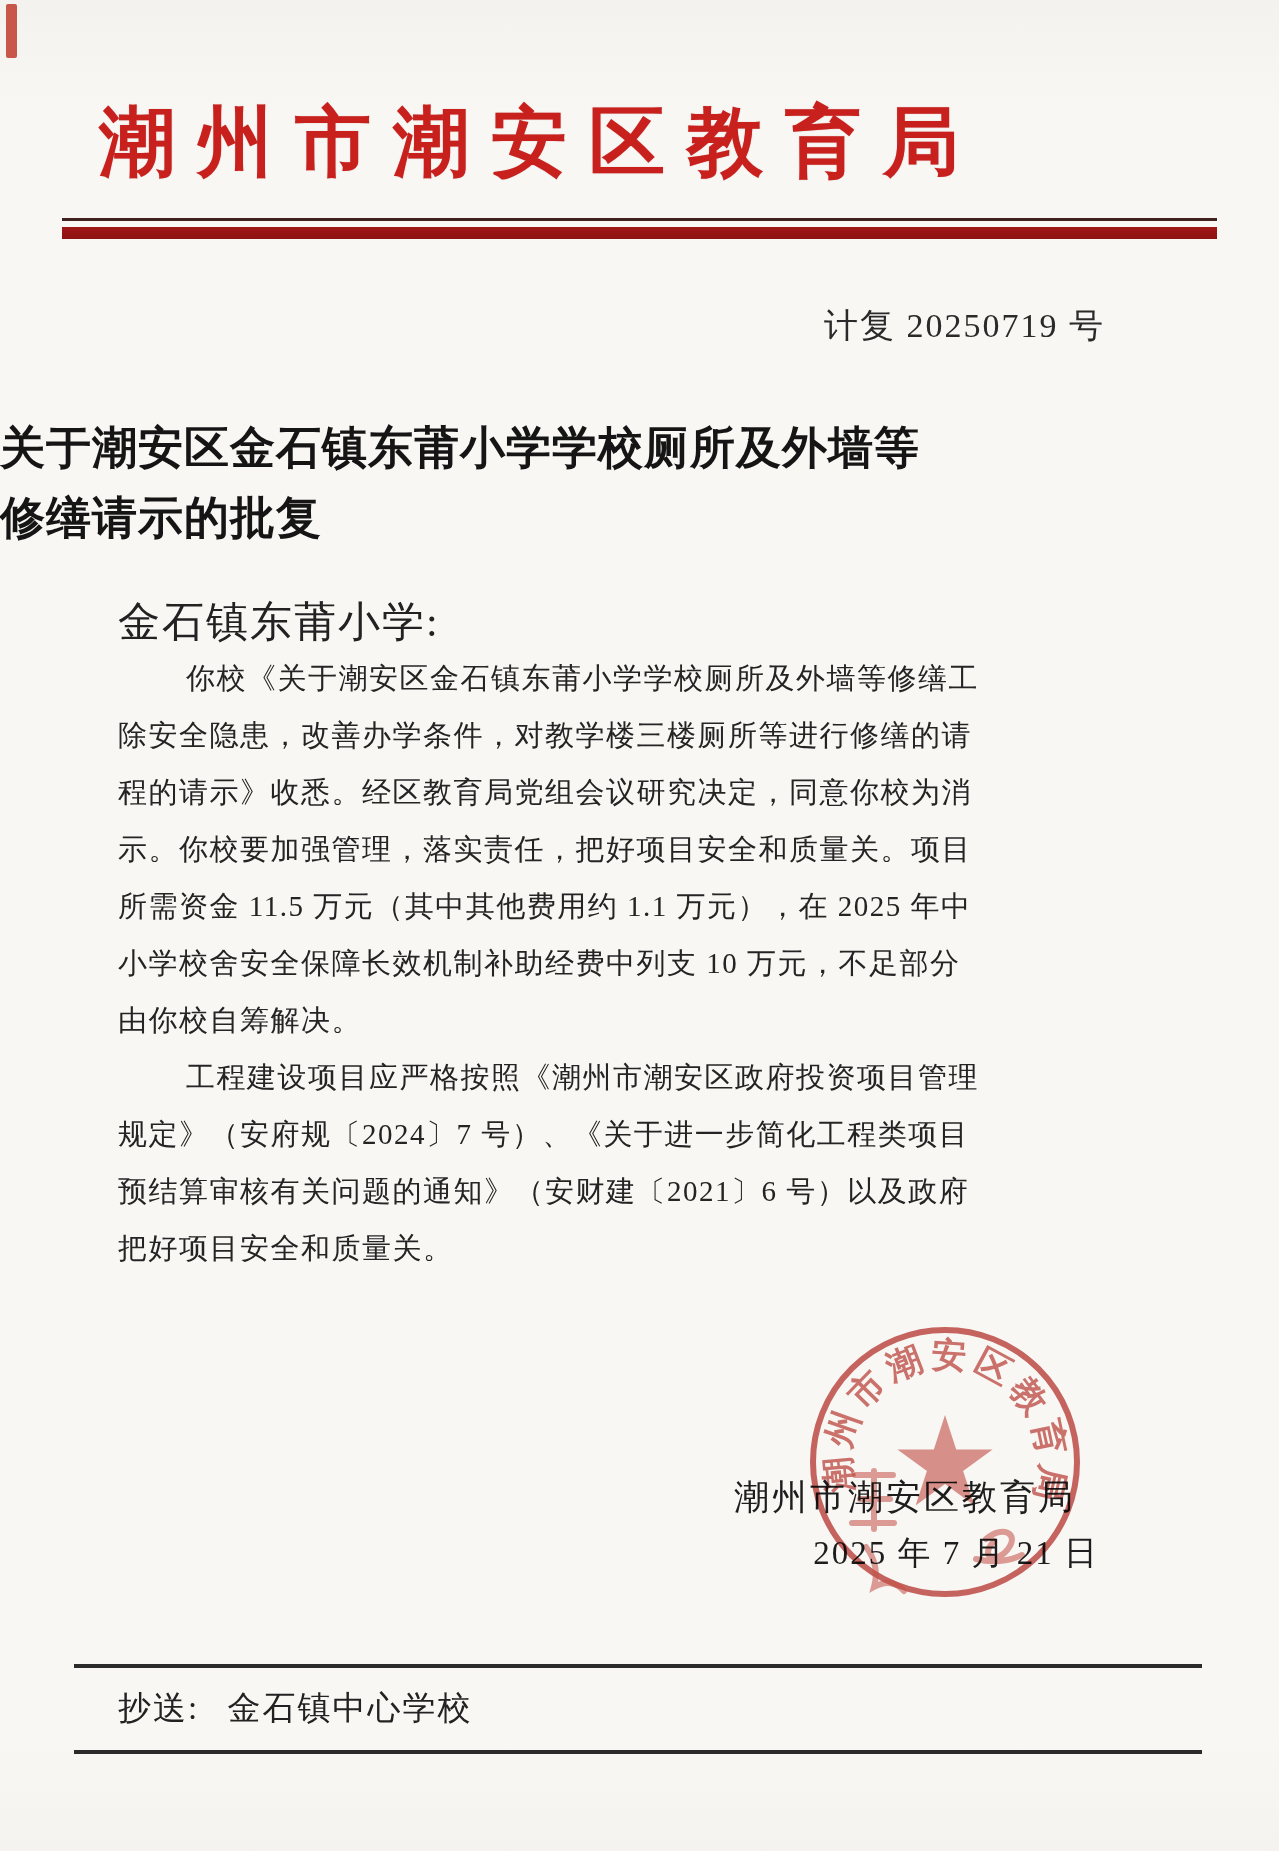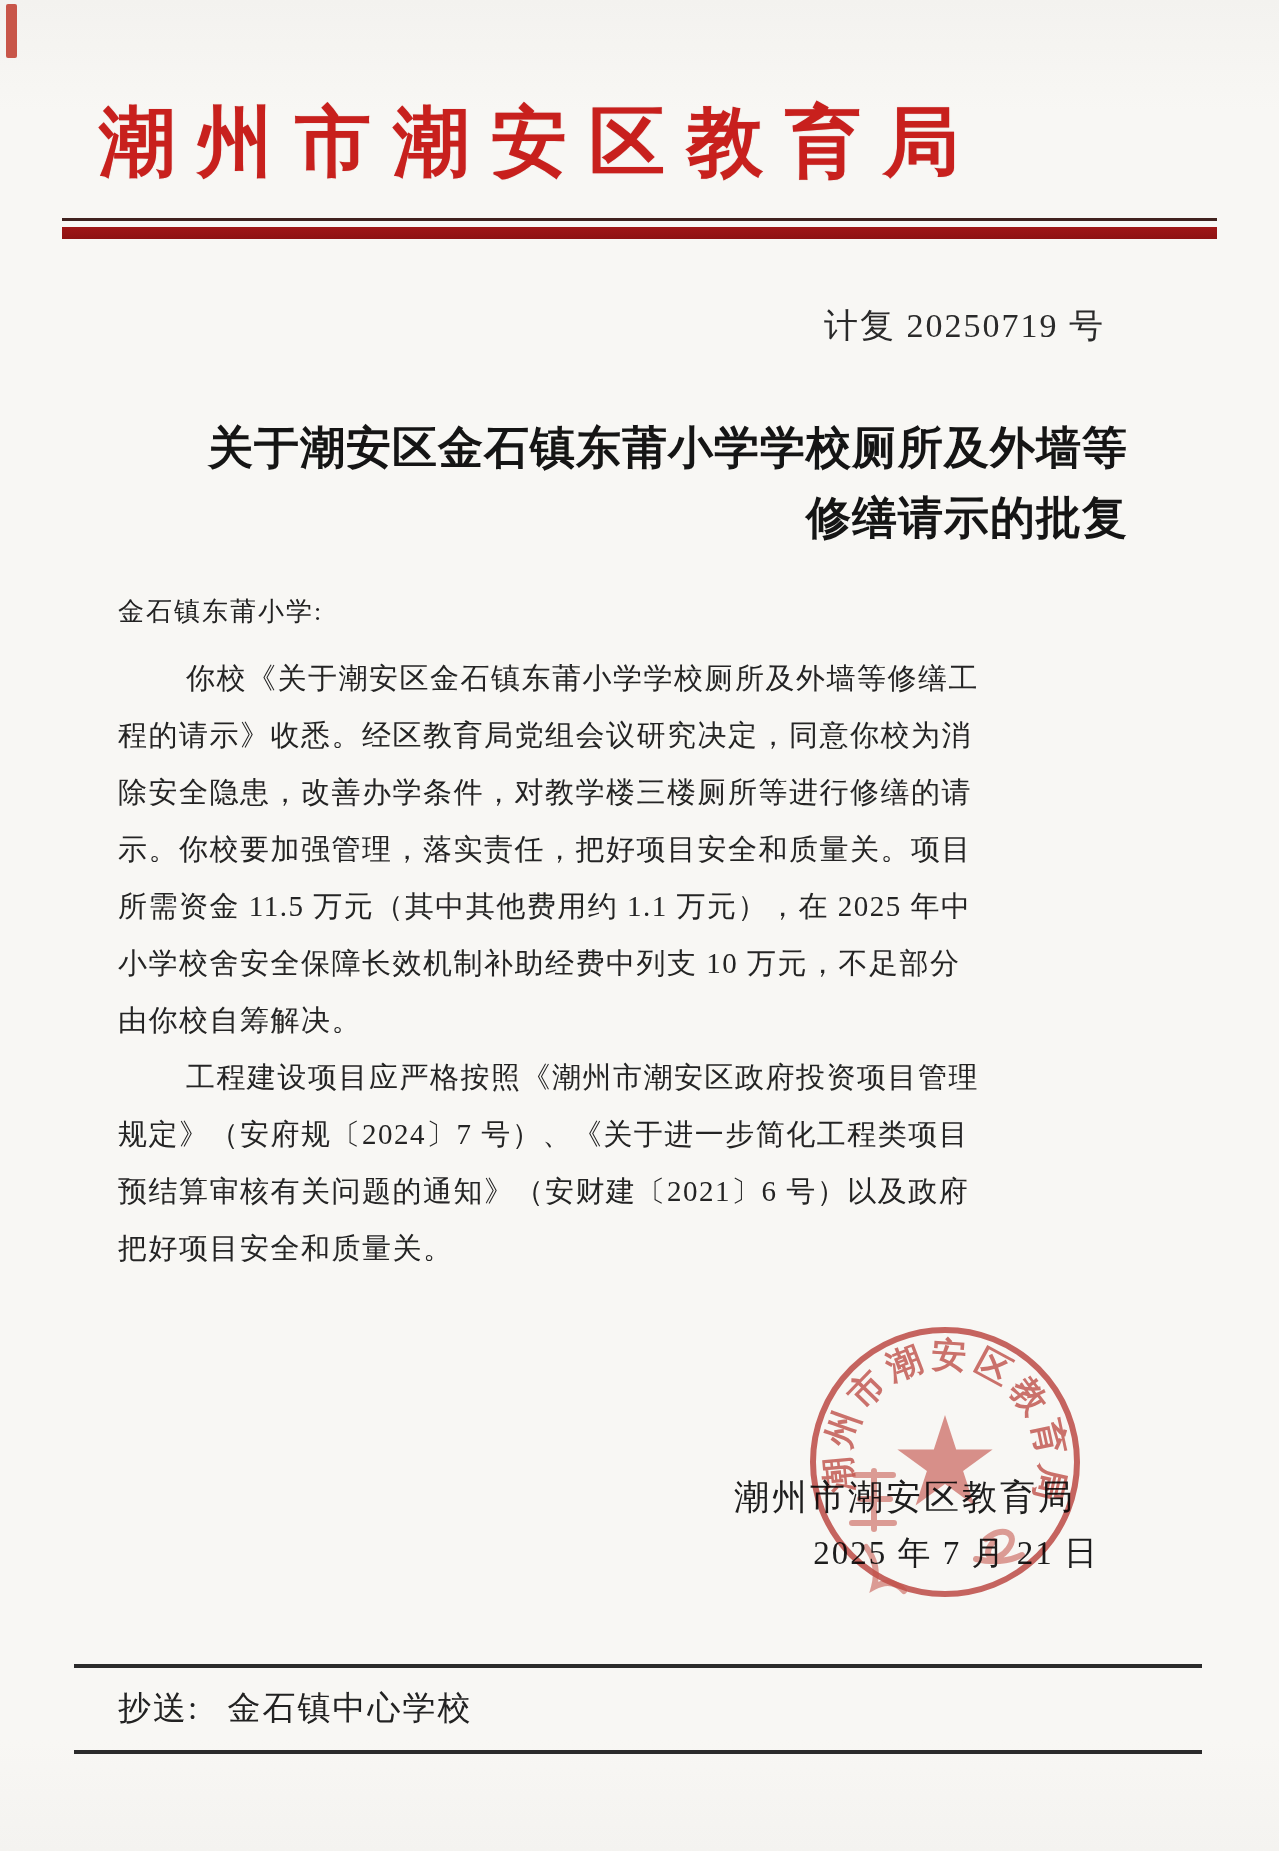--- a/index.html
+++ b/index.html
@@ -31,29 +31,29 @@
   }
   .rule-thick{
     position:absolute;top:227px;left:62px;width:1155px;height:12px;
     background:linear-gradient(180deg,#a01616,#8e1212);
   }
   .doc-number{
     position:absolute;top:303px;right:174px;
     font-size:34px;letter-spacing:2px;color:#2a2a2a;white-space:nowrap;
   }
   .doc-title{
-    position:absolute;left:0;width:1128px;text-align:right;
+    position:absolute;left:0;width:1128px;text-align:left;
     font-weight:bold;font-size:45px;color:#151515;
     letter-spacing:1px;white-space:nowrap;
   }
   .doc-title.line1{top:418px;}
   .doc-title.line2{top:488px;}
   .salutation{
     position:absolute;top:594px;left:118px;
-    font-size:26px;letter-spacing:2px;color:#222;
+    font-size:42px;letter-spacing:2px;color:#222;
   }
   .body-block{
     position:absolute;top:650px;left:118px;width:1000px;
   }
   .body-line{
     height:57px;line-height:57px;
     font-size:29px;letter-spacing:1.5px;color:#242424;
     white-space:nowrap;
   }
   .body-line.indent{padding-left:68px;}
@@ -94,22 +94,22 @@
 
   <div class="doc-number">计复 20250719 号</div>
 
   <div class="doc-title line1">关于潮安区金石镇东莆小学学校厕所及外墙等</div>
   <div class="doc-title line2">修缮请示的批复</div>
 
   <div class="salutation">金石镇东莆小学:</div>
 
   <div class="body-block">
     <div class="body-line indent">你校《关于潮安区金石镇东莆小学学校厕所及外墙等修缮工</div>
+    <div class="body-line">除安全隐患，改善办学条件，对教学楼三楼厕所等进行修缮的请</div>
     <div class="body-line">程的请示》收悉。经区教育局党组会议研究决定，同意你校为消</div>
-    <div class="body-line">除安全隐患，改善办学条件，对教学楼三楼厕所等进行修缮的请</div>
     <div class="body-line">示。你校要加强管理，落实责任，把好项目安全和质量关。项目</div>
     <div class="body-line">所需资金 11.5 万元（其中其他费用约 1.1 万元），在 2025 年中</div>
     <div class="body-line">小学校舍安全保障长效机制补助经费中列支 10 万元，不足部分</div>
     <div class="body-line">由你校自筹解决。</div>
     <div class="body-line indent">工程建设项目应严格按照《潮州市潮安区政府投资项目管理</div>
     <div class="body-line">规定》（安府规〔2024〕7 号）、《关于进一步简化工程类项目</div>
     <div class="body-line">预结算审核有关问题的通知》（安财建〔2021〕6 号）以及政府</div>
     <div class="body-line">把好项目安全和质量关。</div>
   </div>
 

